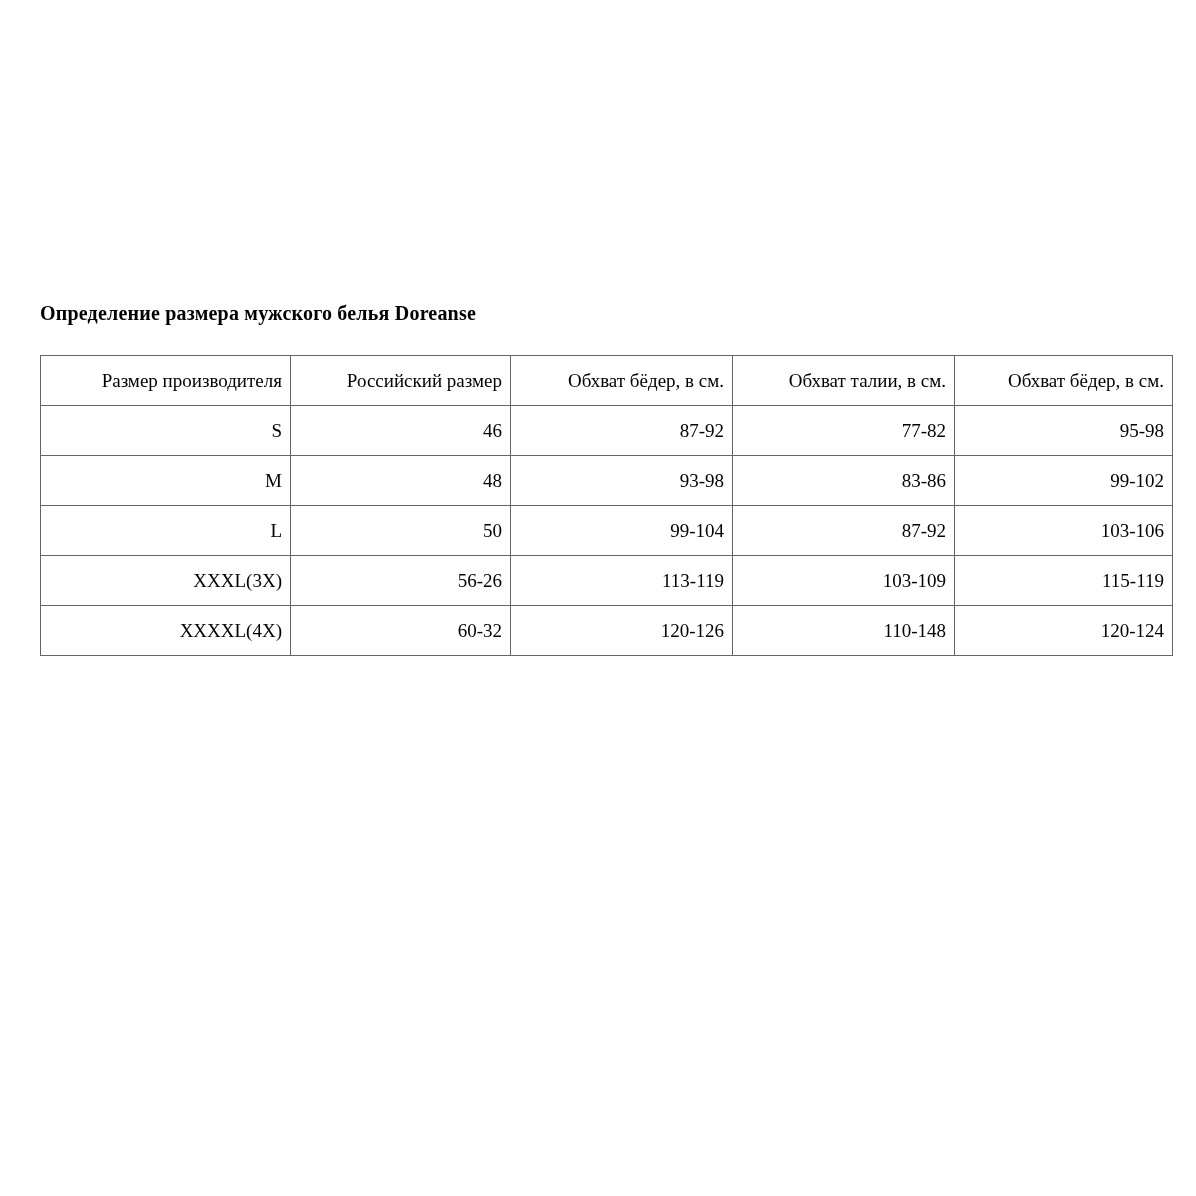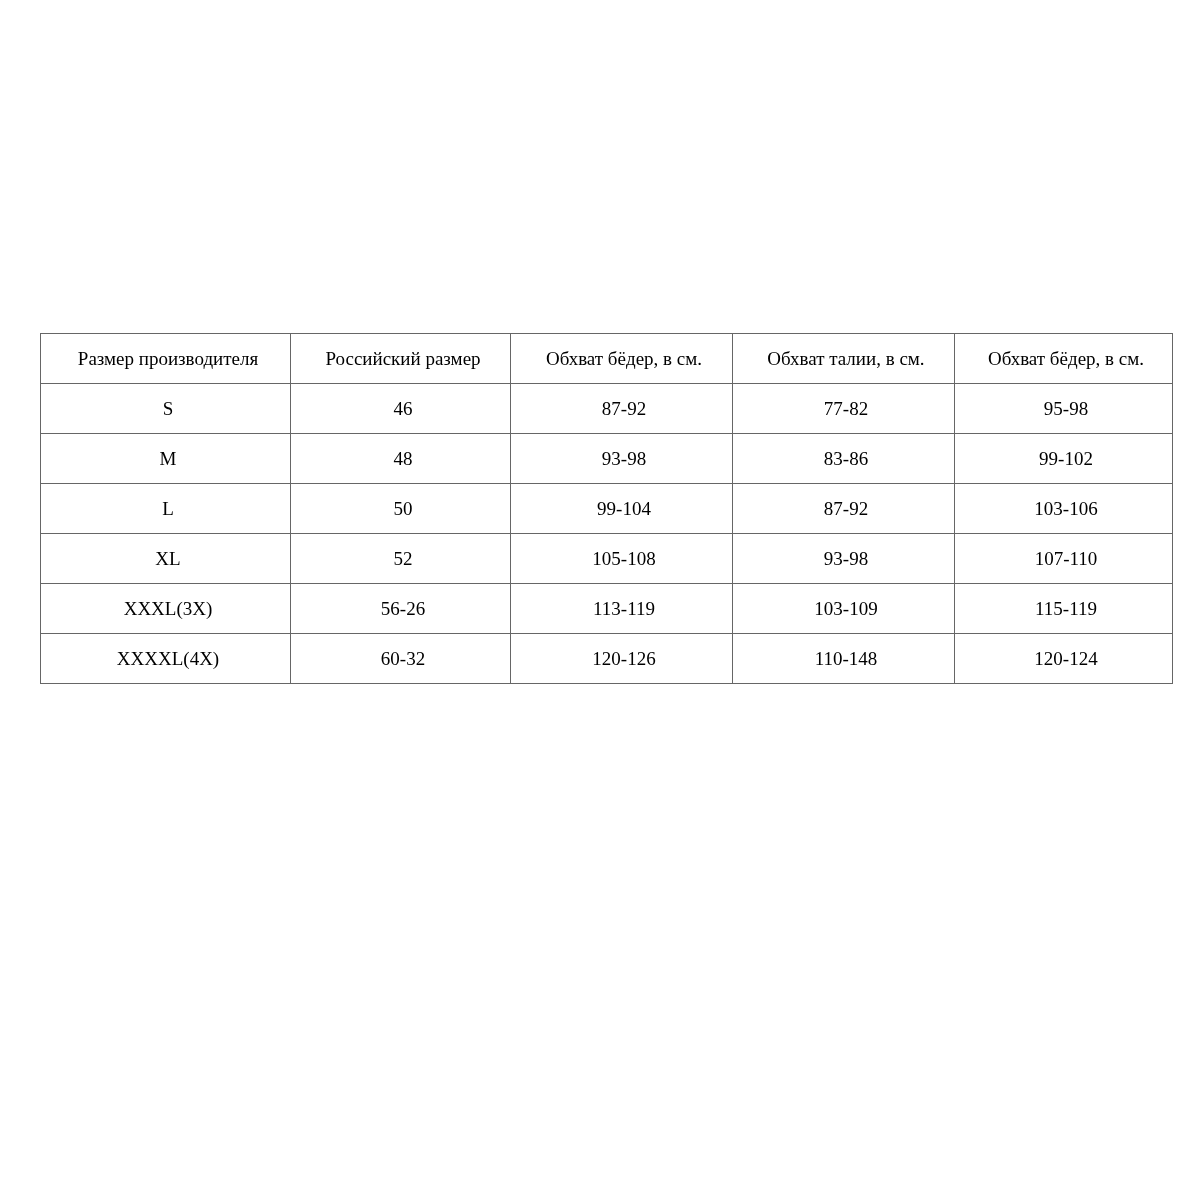--- a/index.html
+++ b/index.html
@@ -32,35 +32,36 @@
     width:1132px;
     margin-top:31px;
   }
   table.size-table th,
   table.size-table td{
     border:1px solid var(--border-color);
     height:49px;
     padding:0 8px 0 13px;
     font-size:19px;
     font-weight:normal;
-    text-align:center;
+    text-align:right;
     vertical-align:middle;
     white-space:nowrap;
     overflow:hidden;
   }
   col.c1{width:250px;}
   col.c2{width:220px;}
   col.c3{width:222px;}
   col.c4{width:222px;}
   col.c5{width:218px;}
 </style>
 </head>
 <body>
 
 <div class="page">
+  <h1 class="title">Определение размера мужского белья Doreanse</h1>
 
   <table class="size-table">
     <colgroup>
       <col class="c1">
         <col class="c2">
         <col class="c3">
         <col class="c4">
         <col class="c5">
     </colgroup>
     <thead>
@@ -88,27 +89,20 @@
           <td>99-102</td>
         </tr>
         <tr>
           <td>L</td>
           <td>50</td>
           <td>99-104</td>
           <td>87-92</td>
           <td>103-106</td>
         </tr>
         <tr>
-          <td>XL</td>
-          <td>52</td>
-          <td>105-108</td>
-          <td>93-98</td>
-          <td>107-110</td>
-        </tr>
-        <tr>
           <td>XXXL(3X)</td>
           <td>56-26</td>
           <td>113-119</td>
           <td>103-109</td>
           <td>115-119</td>
         </tr>
         <tr>
           <td>XXXXL(4X)</td>
           <td>60-32</td>
           <td>120-126</td>

